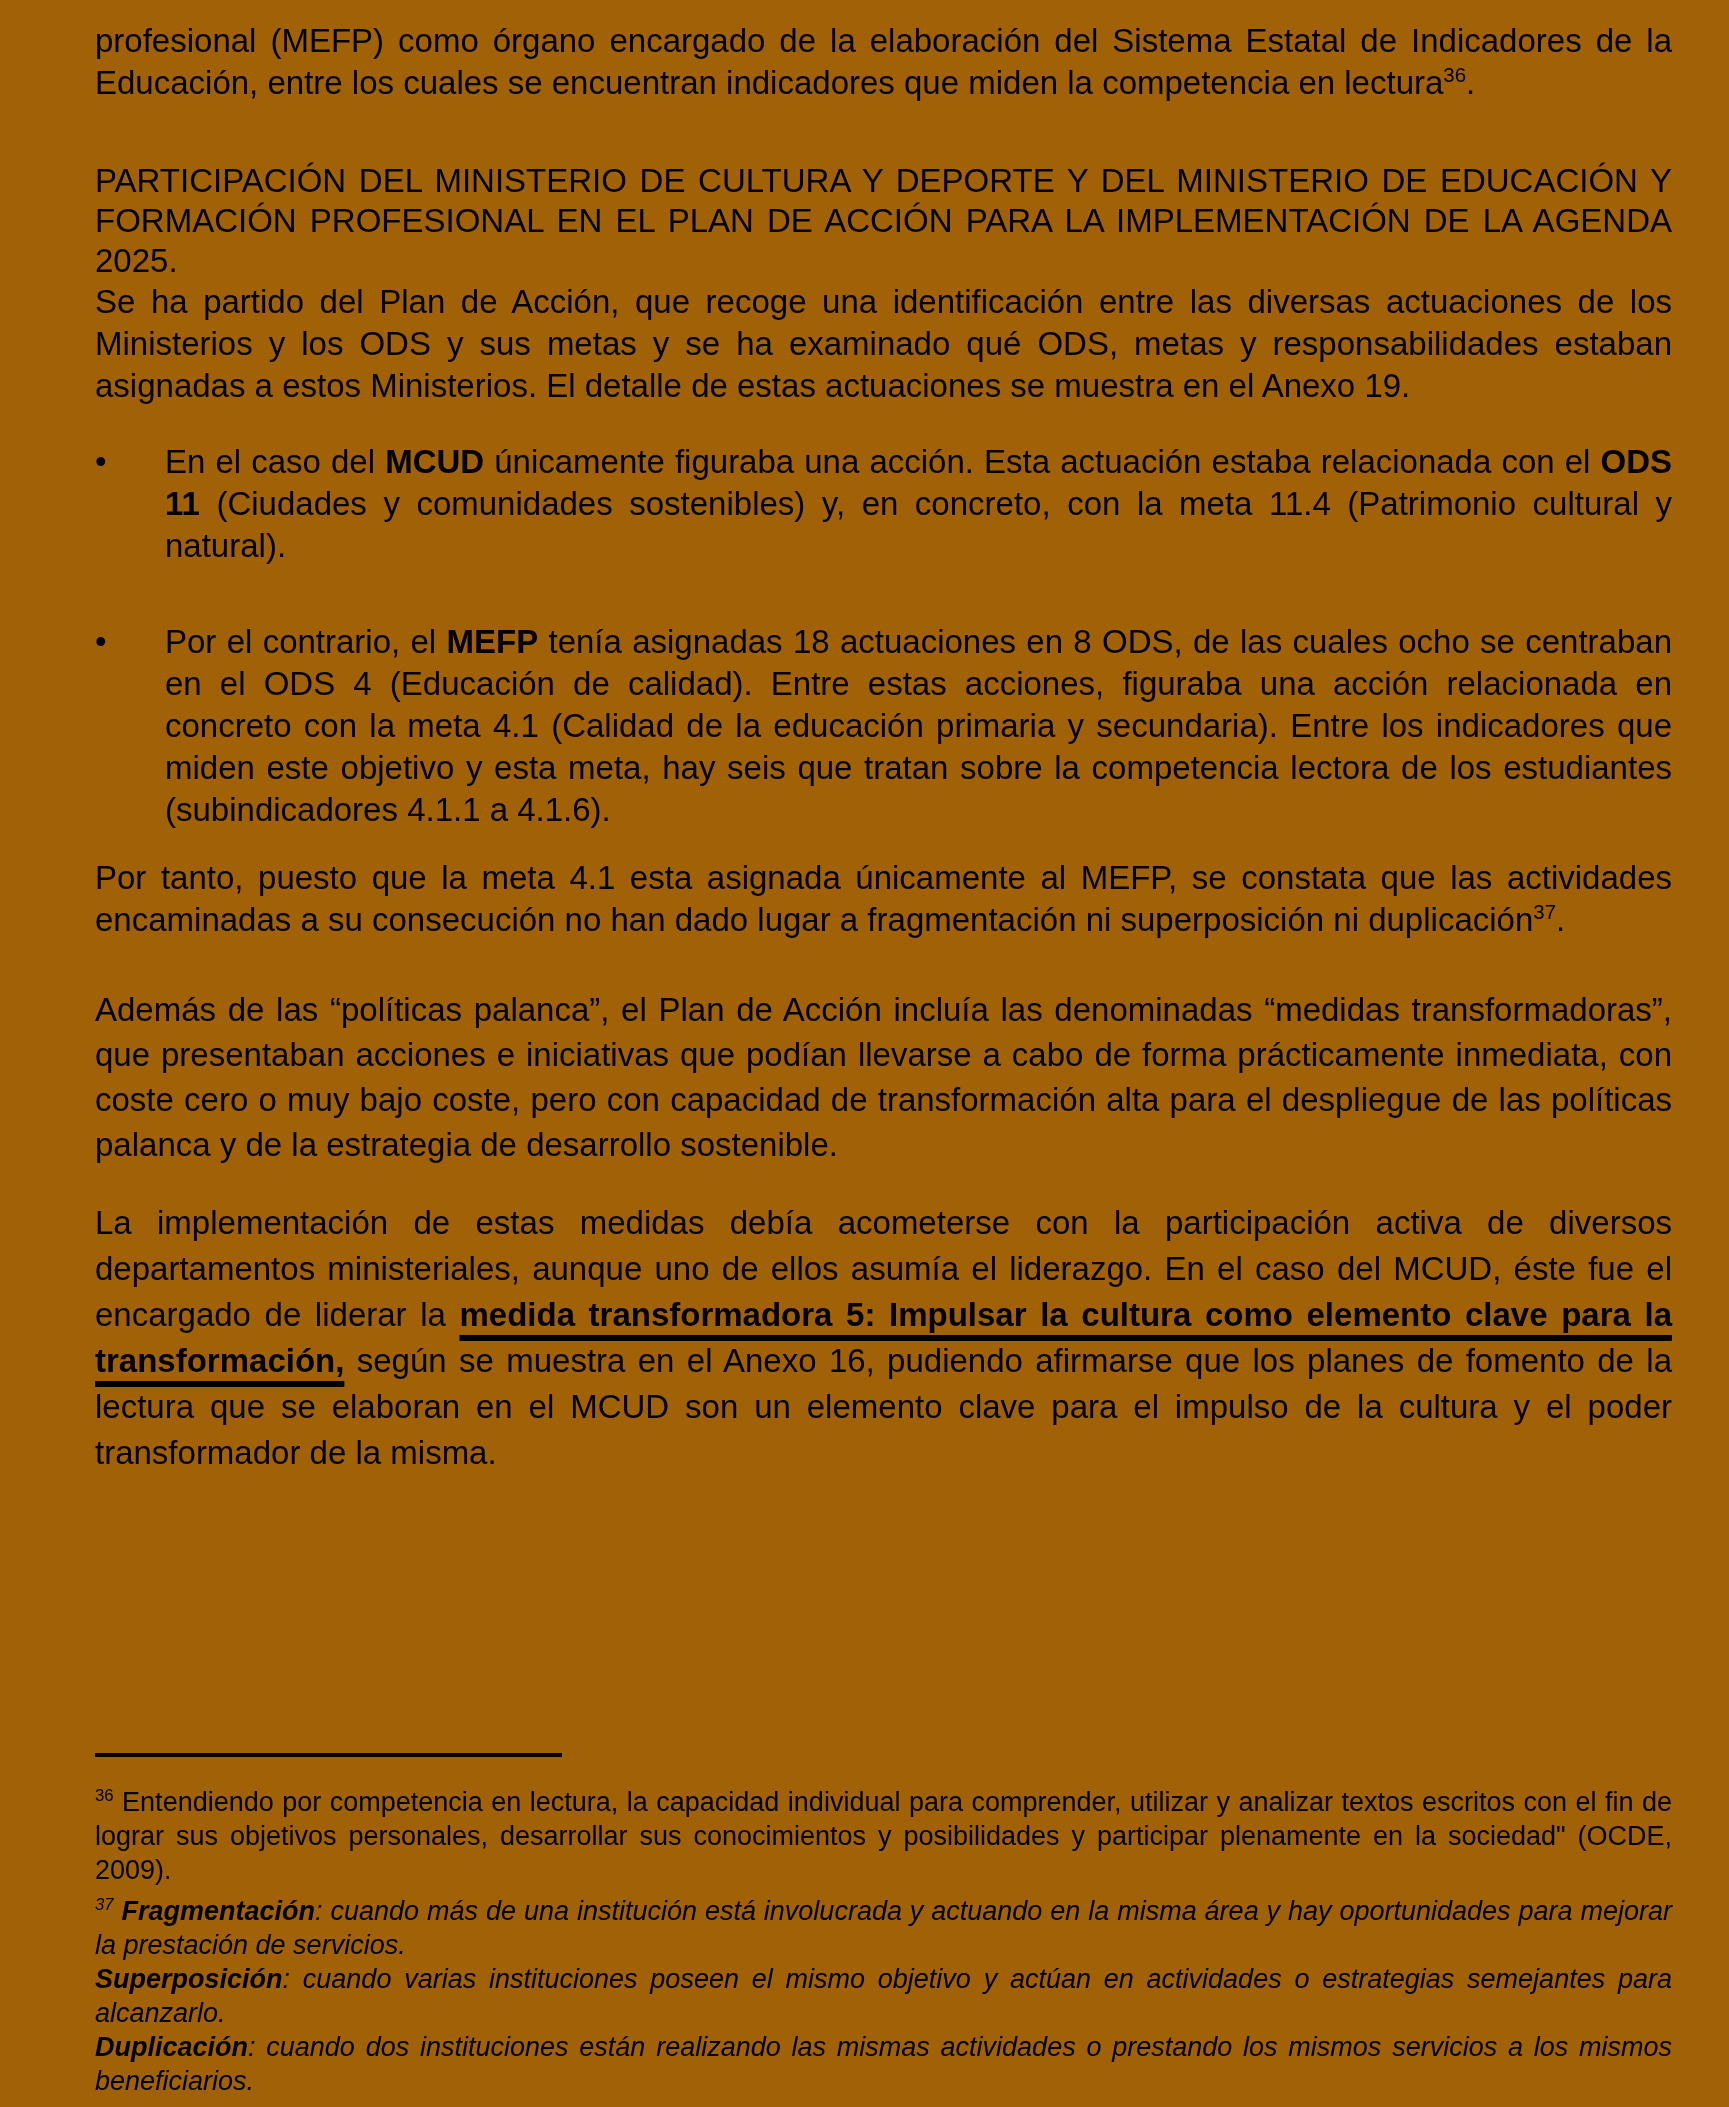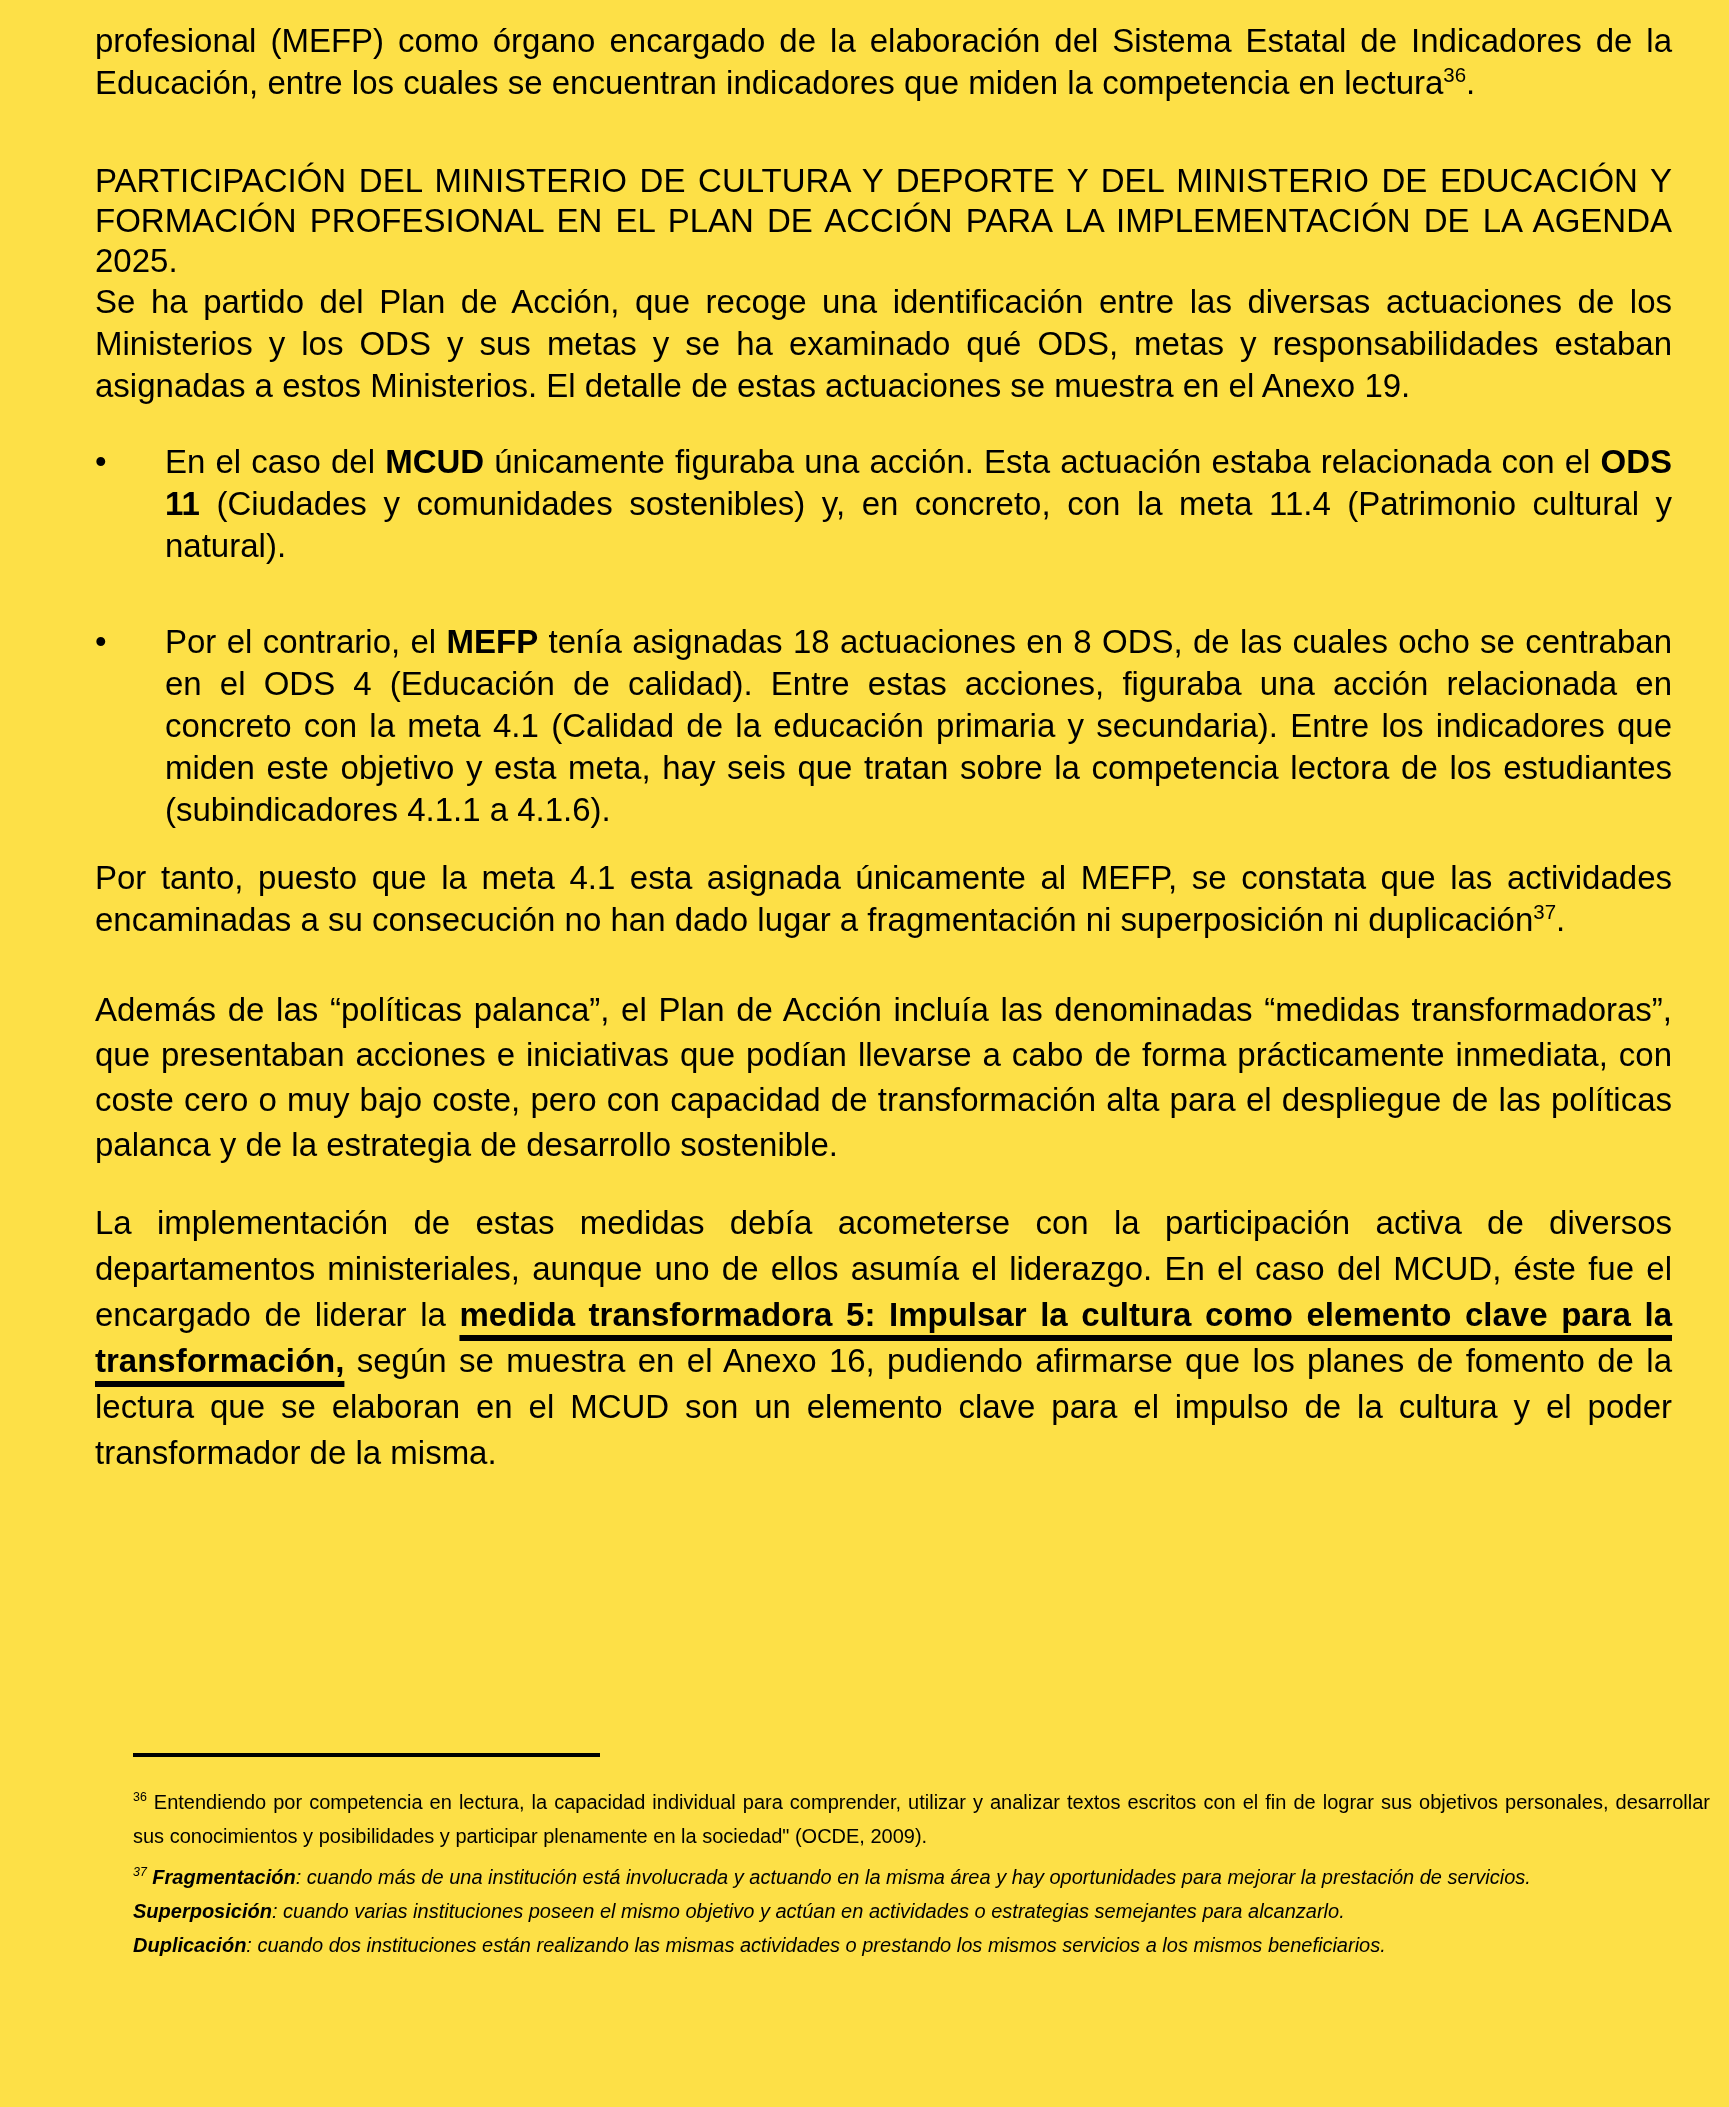--- a/index.html
+++ b/index.html
@@ -3,21 +3,21 @@
 <meta charset="utf-8">
 <title>Documento</title>
 <style>
   * { margin: 0; padding: 0; box-sizing: border-box; }
   html, body { background: #ffffff; }
   .page {
     position: relative;
     width: 1729px;
     height: 2108px;
     margin: 0 auto;
-    background: #fde047;
+    background: #a16207;
     color: #000000;
     font-family: "Liberation Sans", "DejaVu Sans", sans-serif;
     font-size: 33px;
     overflow: hidden;
     padding-left: 20px;
   }
   .content {
     position: absolute;
     left: 95px;
     top: 20.3px;
@@ -55,23 +55,22 @@
   sup {
     vertical-align: super;
     font-size: 0.62em;
     line-height: 0;
   }
   .footnotes {
     position: absolute;
     left: 95px;
     top: 1753px;
     width: 1577px;
-    font-size: 20px;
+    font-size: 27px;
     line-height: 34px;
-    margin-left: 38px;
   }
   .fn-rule {
     width: 467px;
     height: 4.1px;
     background: #000000;
   }
   .fn { text-align: justify; }
   .fn-36 { margin-top: 28px; }
   .fn-37 { margin-top: 6.5px; font-style: italic; }
 </style>

